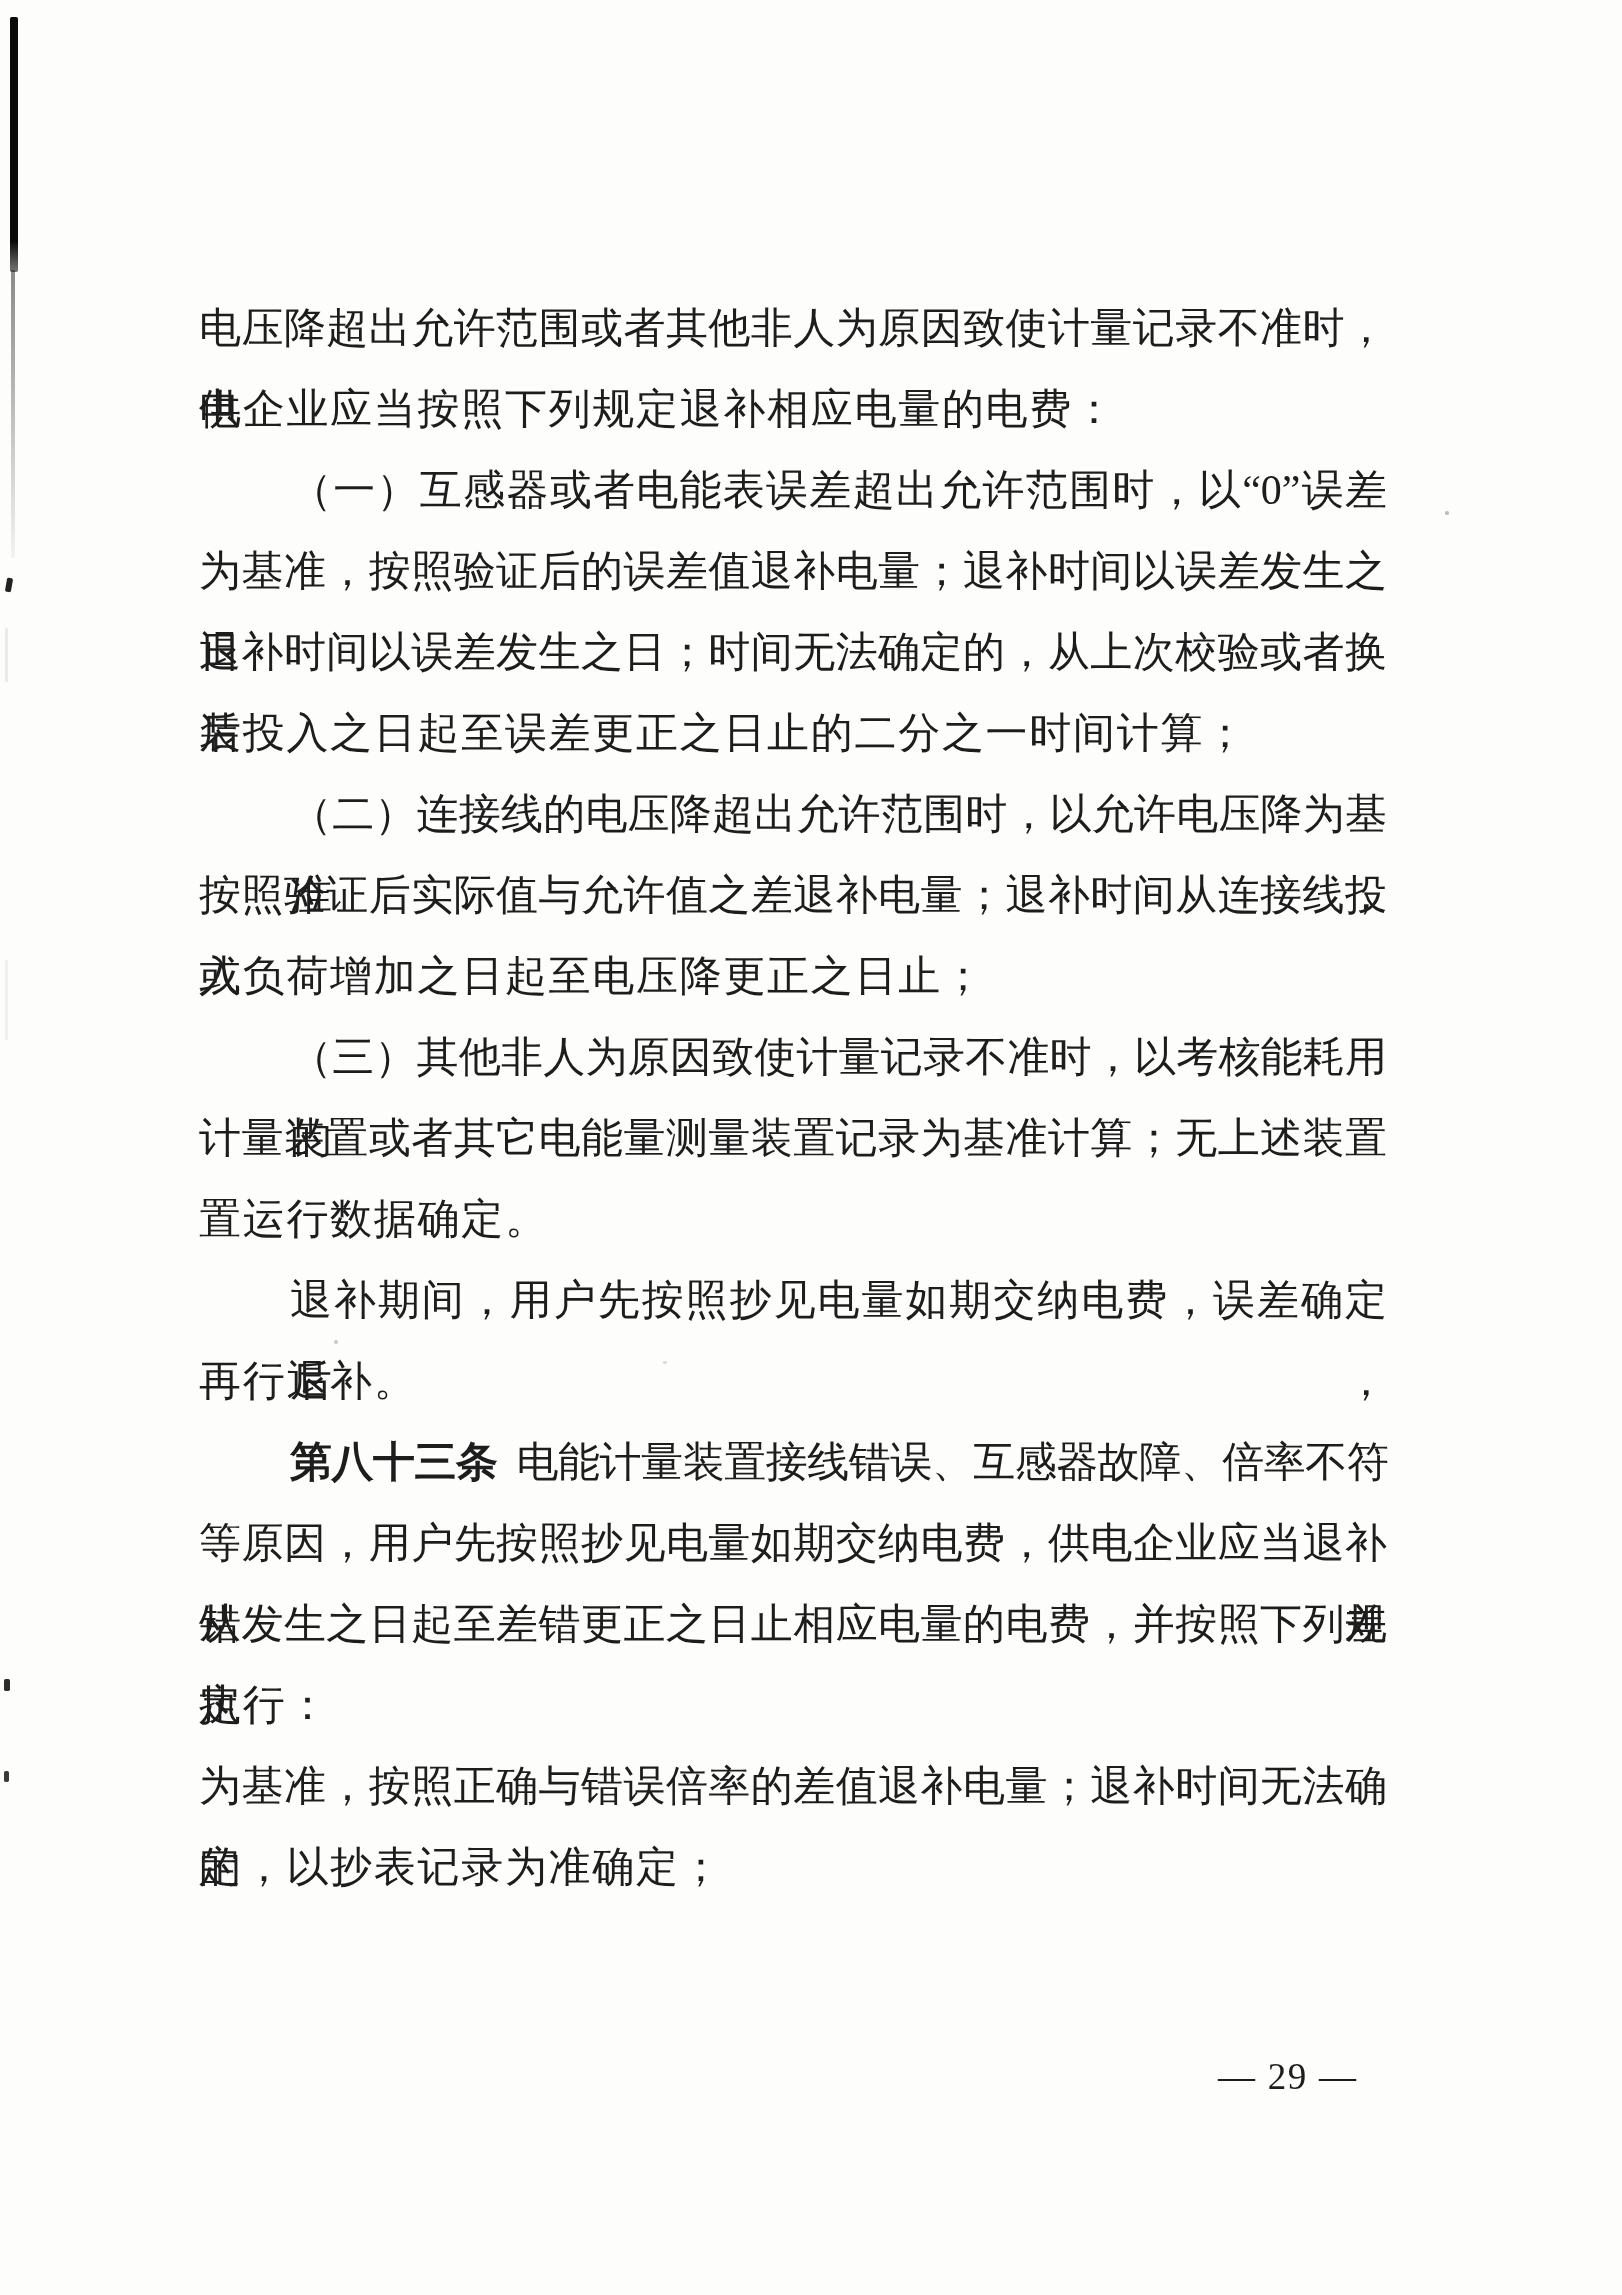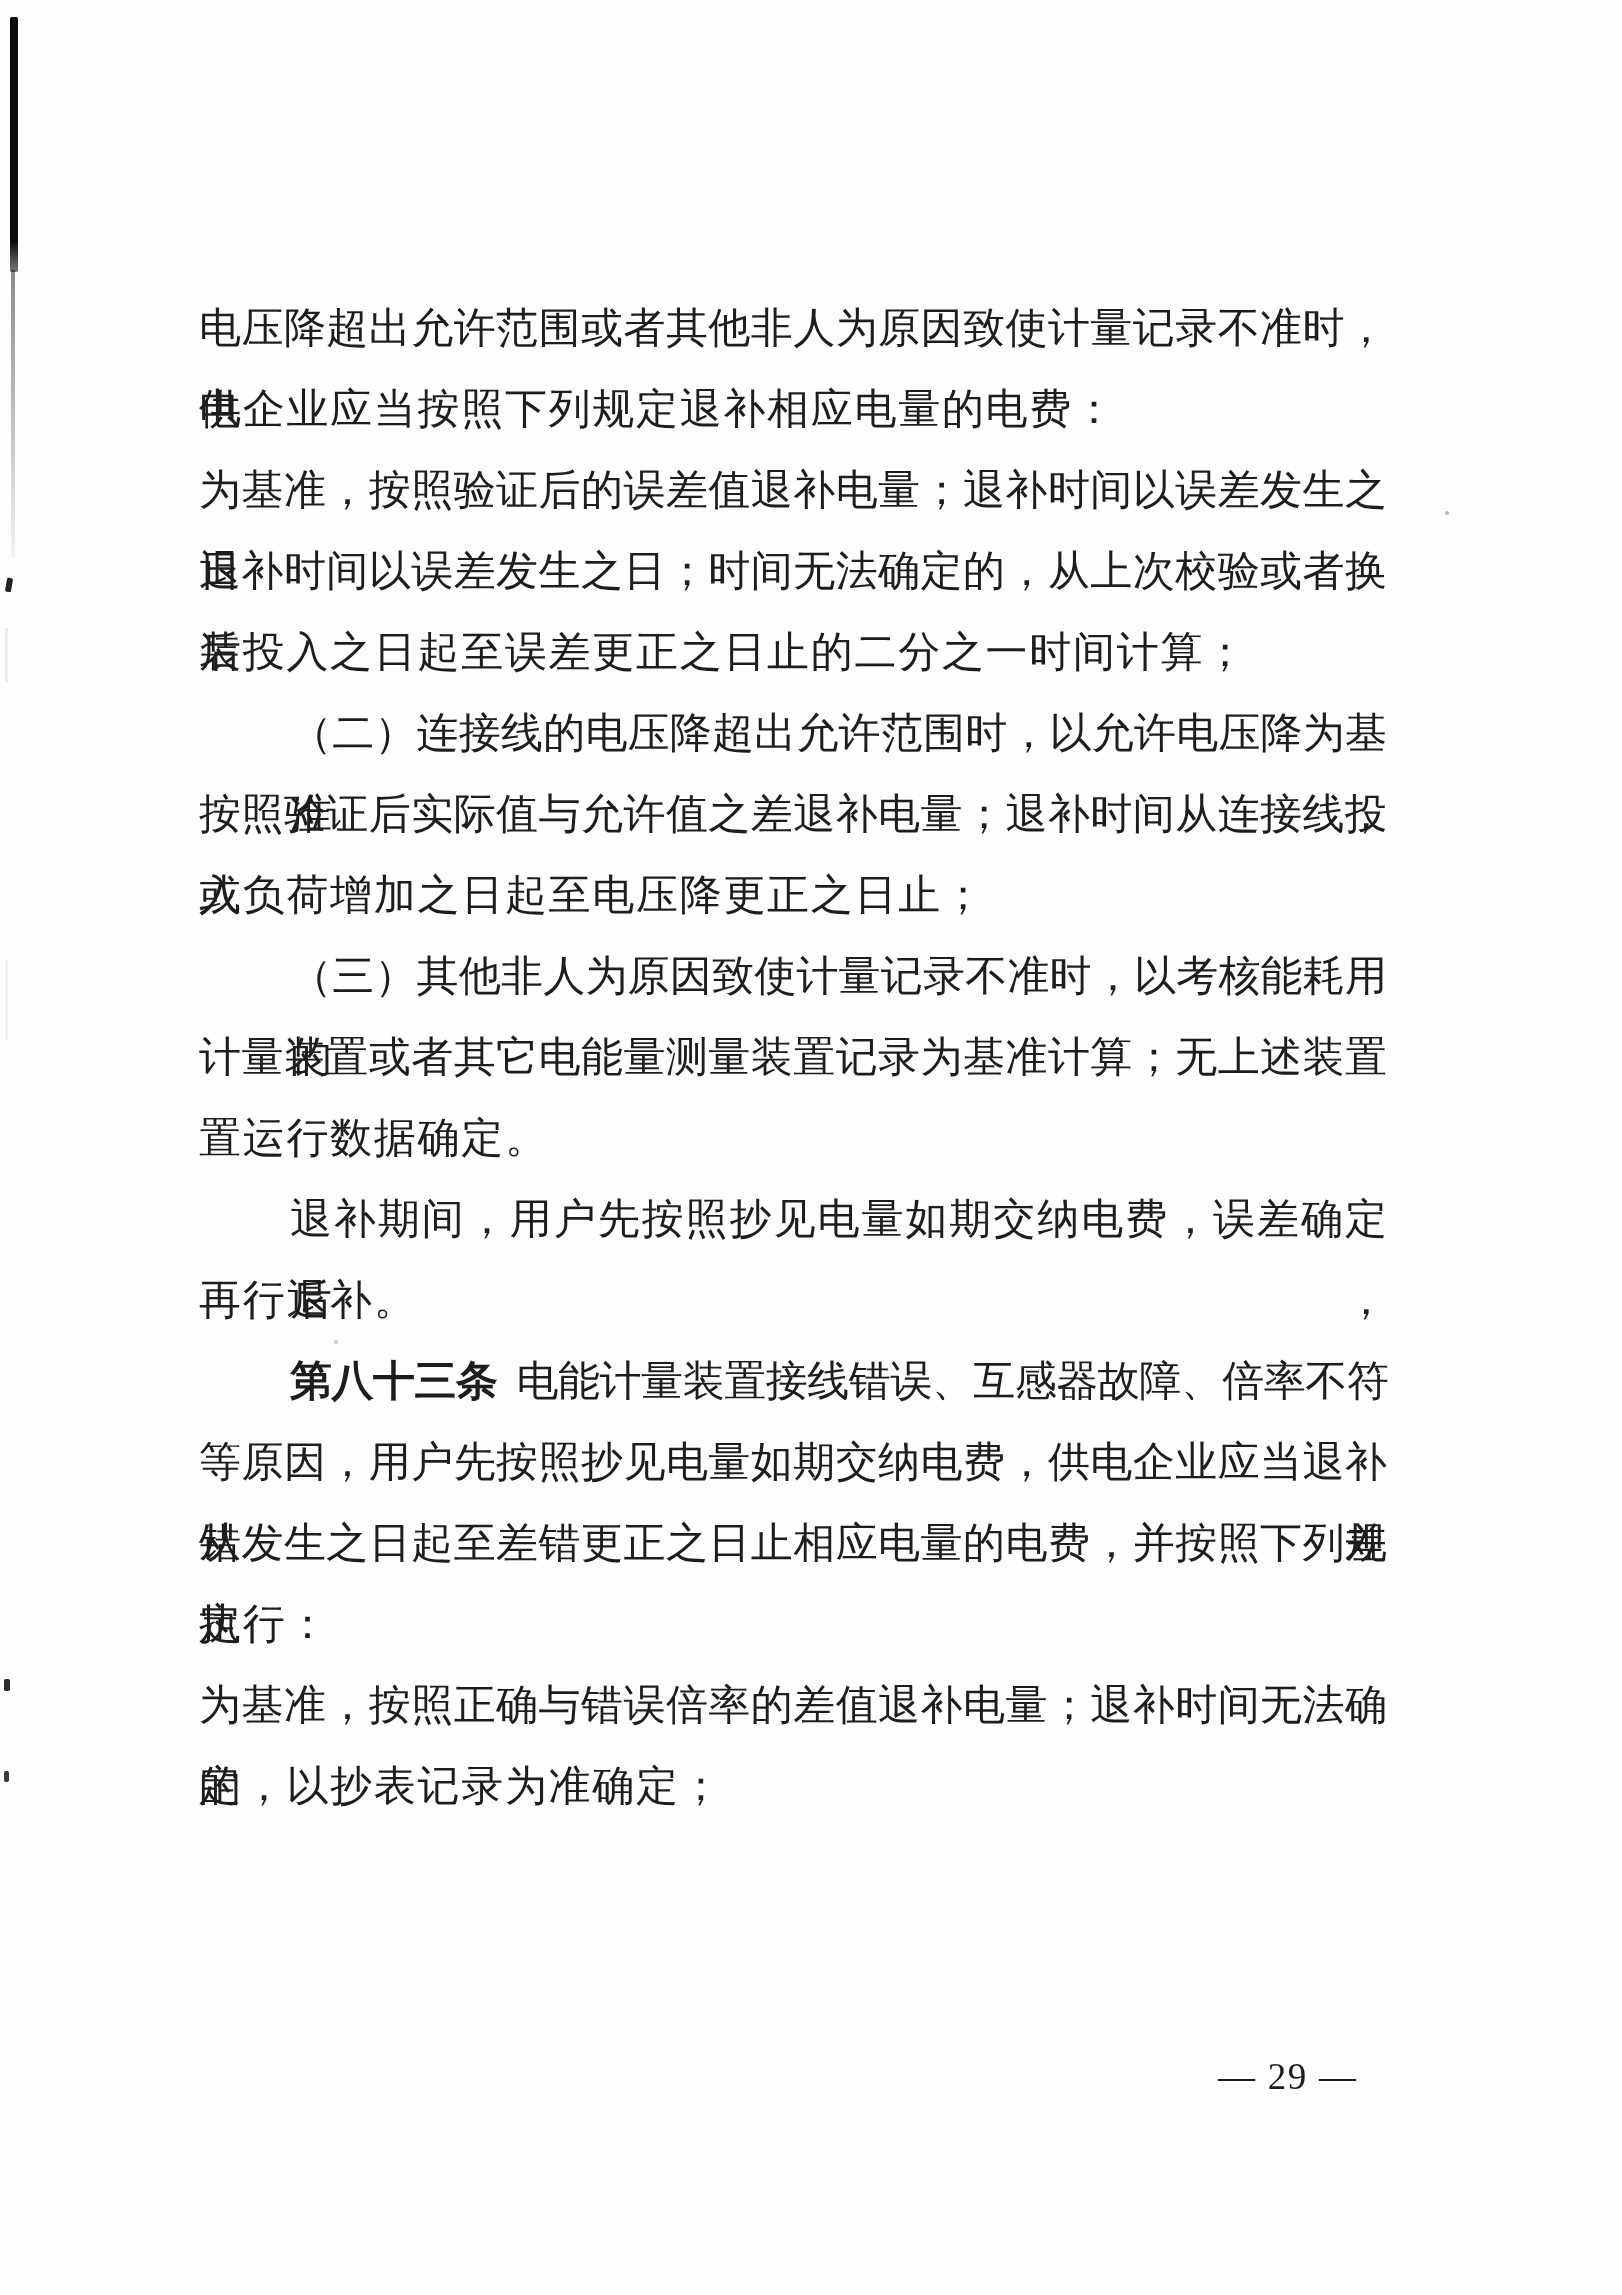--- a/index.html
+++ b/index.html
@@ -87,20 +87,21 @@
   <div class="scan-mark m3"></div>
   <div class="smudge sm1"></div>
   <div class="smudge sm2"></div>
   <div class="speck sp1"></div>
   <div class="speck sp2"></div>
   <div class="speck sp3"></div>
 
   <main class="textblock">
     <p class="line j">电压降超出允许范围或者其他非人为原因致使计量记录不准时，供</p>
     <p class="line s">电企业应当按照下列规定退补相应电量的电费：</p>
+    <p class="line j i">（一）互感器或者电能表误差超出允许范围时，以“0”误差</p>
     <p class="line j">为基准，按照验证后的误差值退补电量；退补时间以误差发生之日</p>
     <p class="line j">退补时间以误差发生之日；时间无法确定的，从上次校验或者换装</p>
     <p class="line s">后投入之日起至误差更正之日止的二分之一时间计算；</p>
     <p class="line j i">（二）连接线的电压降超出允许范围时，以允许电压降为基准，</p>
     <p class="line j">按照验证后实际值与允许值之差退补电量；退补时间从连接线投入</p>
     <p class="line s">或负荷增加之日起至电压降更正之日止；</p>
     <p class="line j i">（三）其他非人为原因致使计量记录不准时，以考核能耗用的</p>
     <p class="line j">计量装置或者其它电能量测量装置记录为基准计算；无上述装置</p>
     <p class="line s">置运行数据确定。</p>
     <p class="line j i">退补期间，用户先按照抄见电量如期交纳电费，误差确定后，</p>

